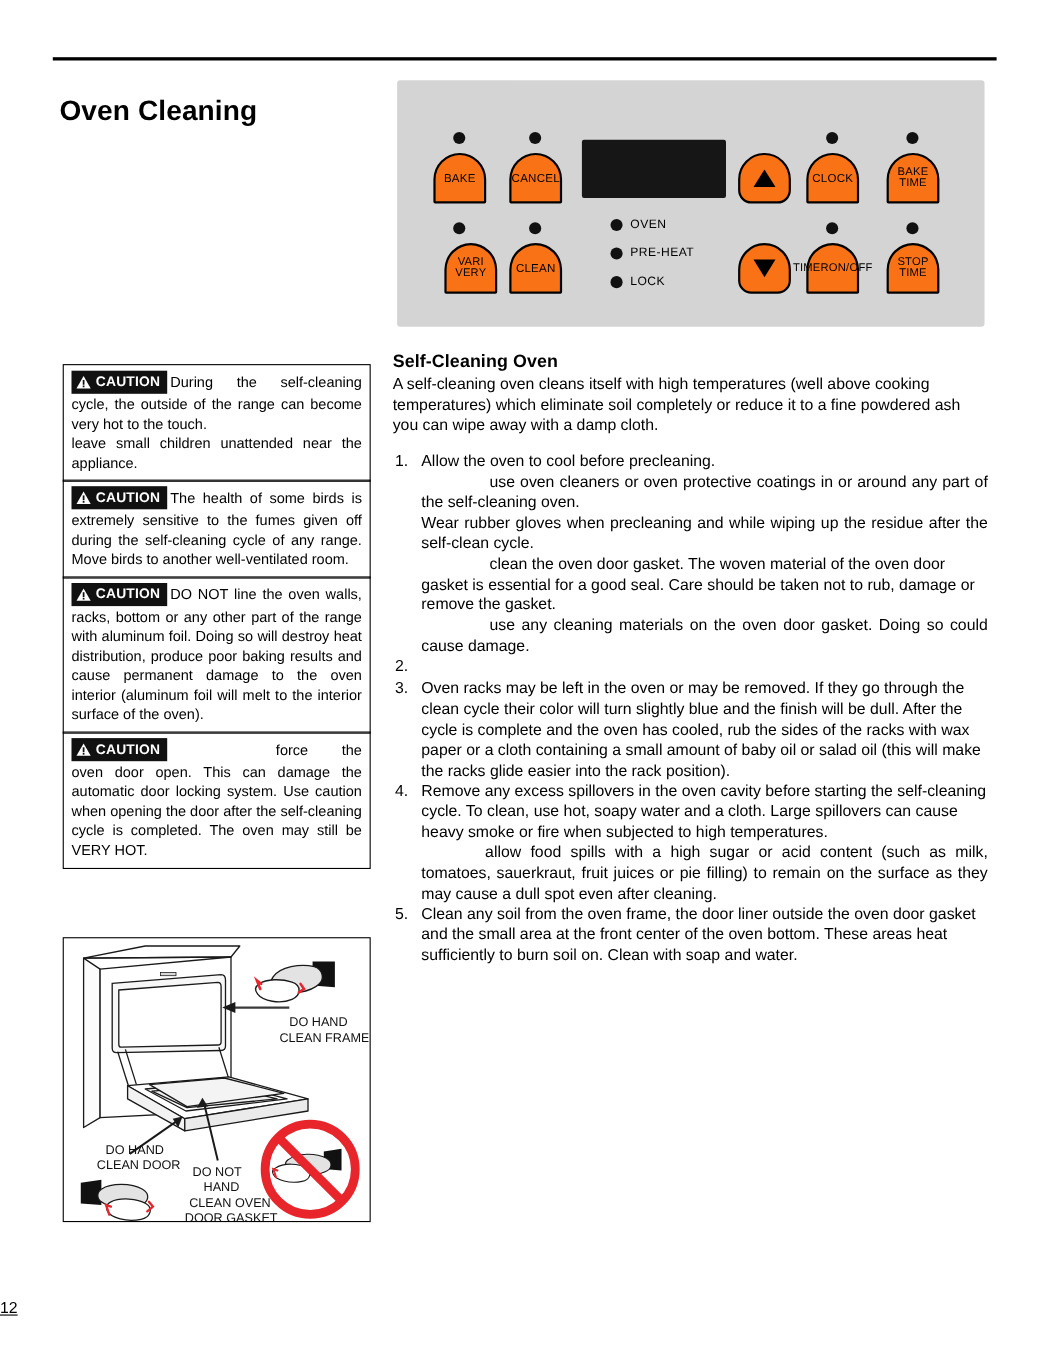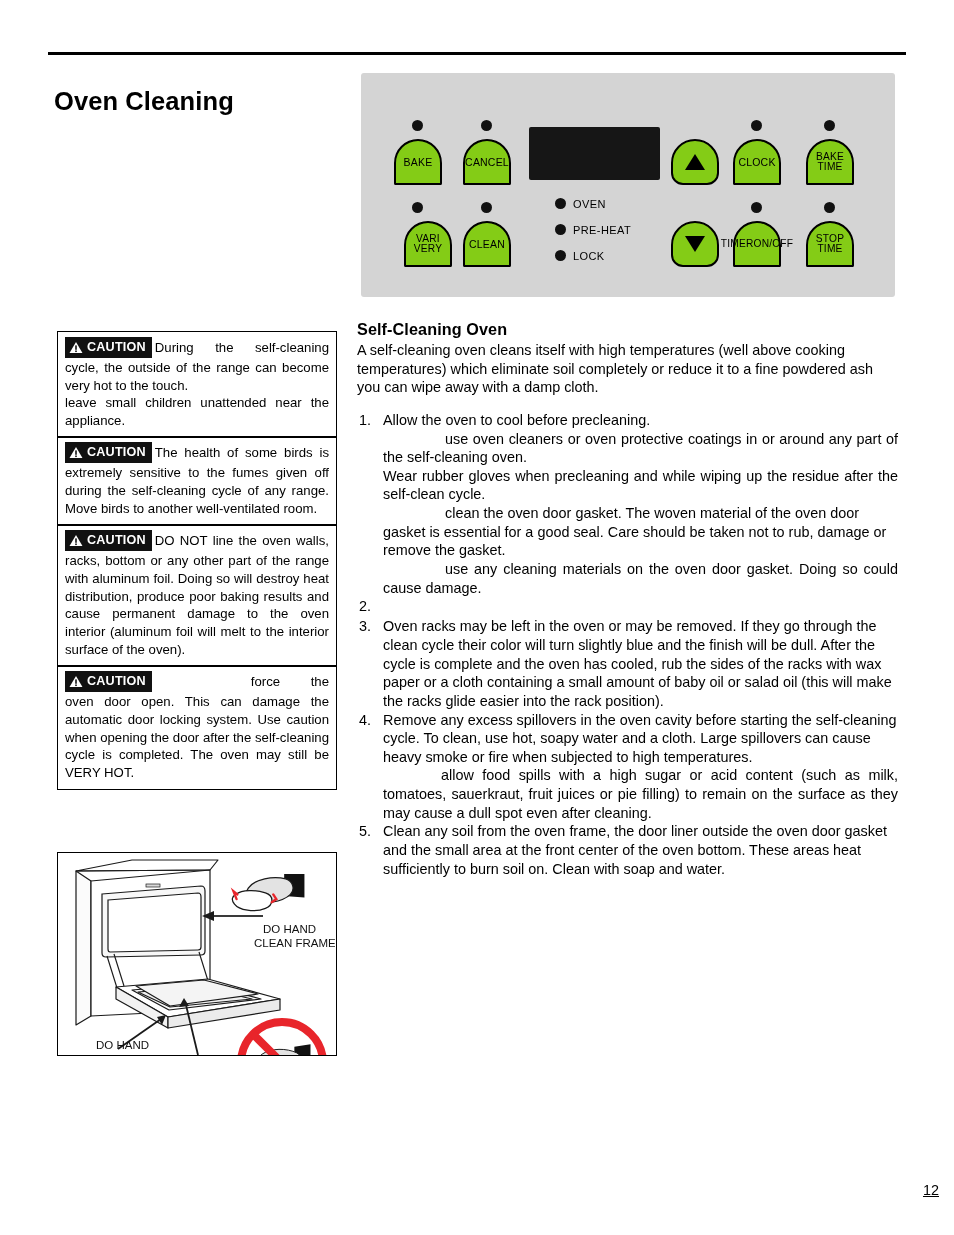--- a/index.html
+++ b/index.html
@@ -47,21 +47,21 @@
     background: #d4d4d4;
     border-radius: 3px;
   }
   .cp-inner {
     position: absolute;
     inset: 0;
   }
   
   .key {
     position: absolute;
-    background: #84cc16;
+    background: #f97316;
     border: 2px solid #000000;
     border-radius: 30px 30px 2px 2px;
     box-sizing: border-box;
     display: flex;
     align-items: center;
     justify-content: center;
     font-size: 10.5px;
     font-weight: normal;
     line-height: 1.03;
     letter-spacing: 0.2px;
@@ -80,21 +80,21 @@
     background: #111111;
   }
   .display {
     position: absolute;
     background: #161616;
     border-radius: 2px;
   }
   .ind-row {
     position: absolute;
     display: flex;
-    align-items: flex-start;
+    align-items: flex-end;
     gap: 7px;
   }
   .ind-dot {
     width: 11px;
     height: 11px;
     border-radius: 50%;
     background: #111111;
     flex: 0 0 auto;
   }
   .ind-label {
@@ -143,21 +143,21 @@
     flex: 0 0 auto;
   }
   .gap-blank { display: inline-block; }
 
   
   .illustration {
     position: absolute;
     left: 57px;
     top: 852px;
     width: 280px;
-    height: 204px;
+    height: 259px;
     border: 1.5px solid #000000;
     box-sizing: border-box;
     background: #ffffff;
     overflow: hidden;
   }
 
   
   .right-col {
     position: absolute;
     left: 357px;
@@ -201,23 +201,23 @@
     text-align: justify;
     text-justify: inter-word;
   }
   .lead-gap { display: inline-block; }
   .step-empty { height: 20px; }
 
   
   .page-number {
     position: absolute;
     left: 0;
-    right: 15px;
+    right: 2px;
     top: 1182px;
-    text-align: right;
+    text-align: left;
     font-size: 14.4px;
     text-decoration: underline;
   }
 </style>
 </head>
 <body>
 
 <div class="top-rule"></div>
 
 <h1 class="page-title">Oven Cleaning</h1>

